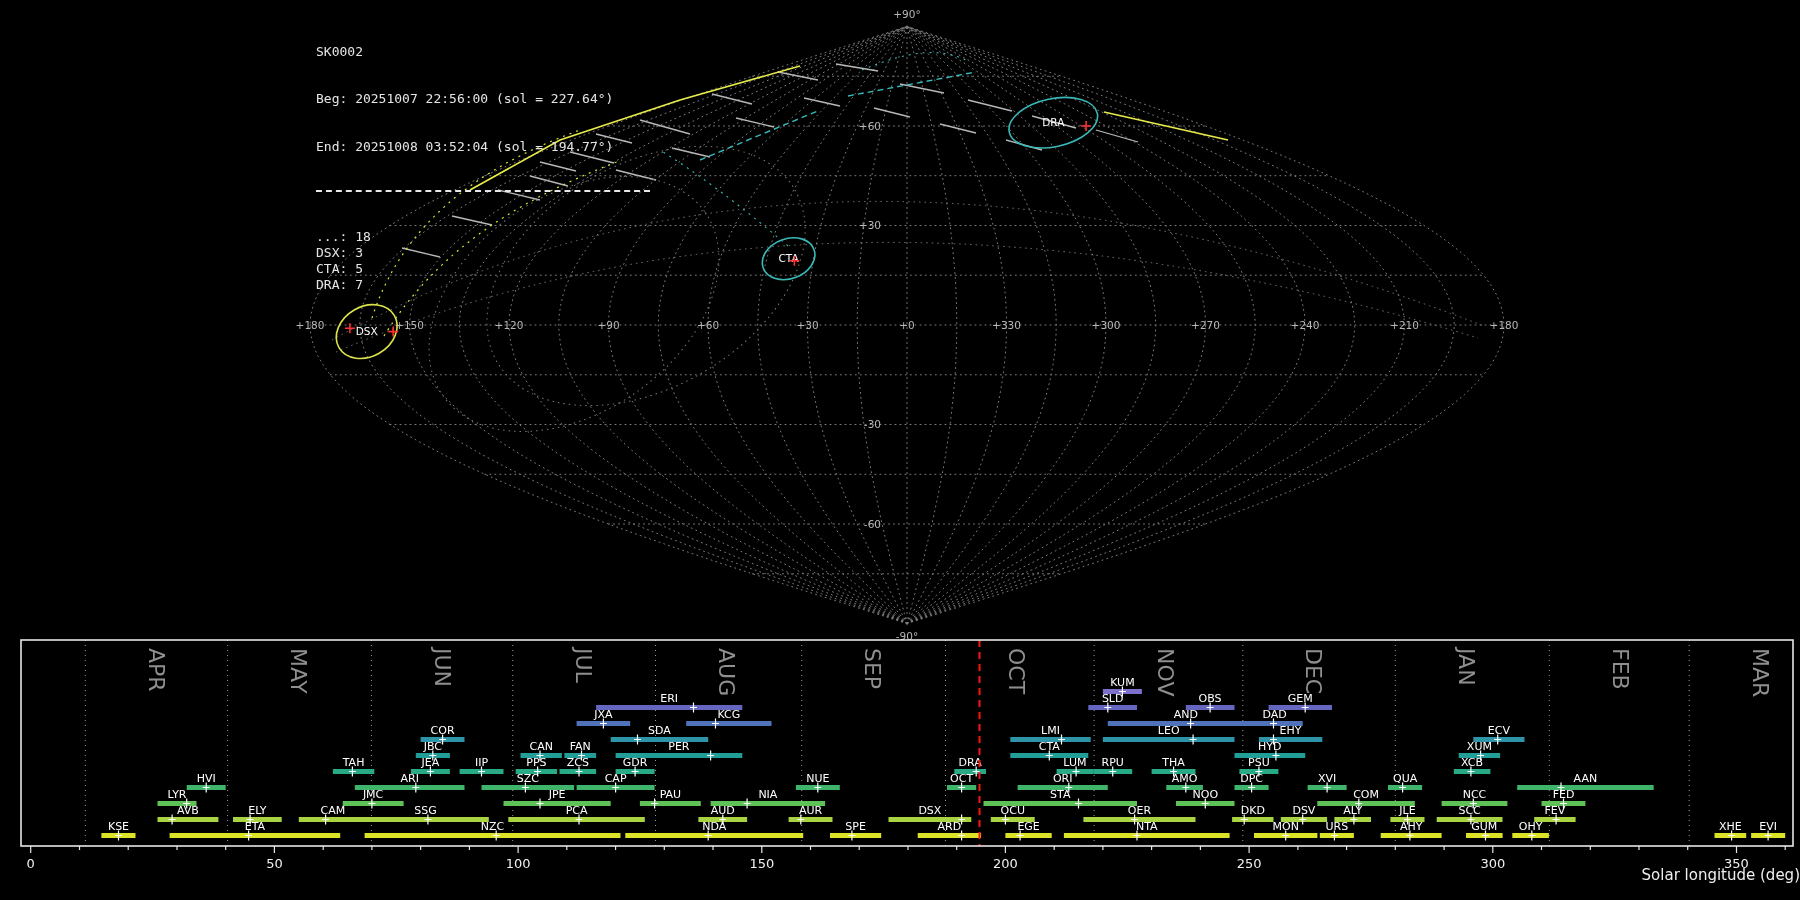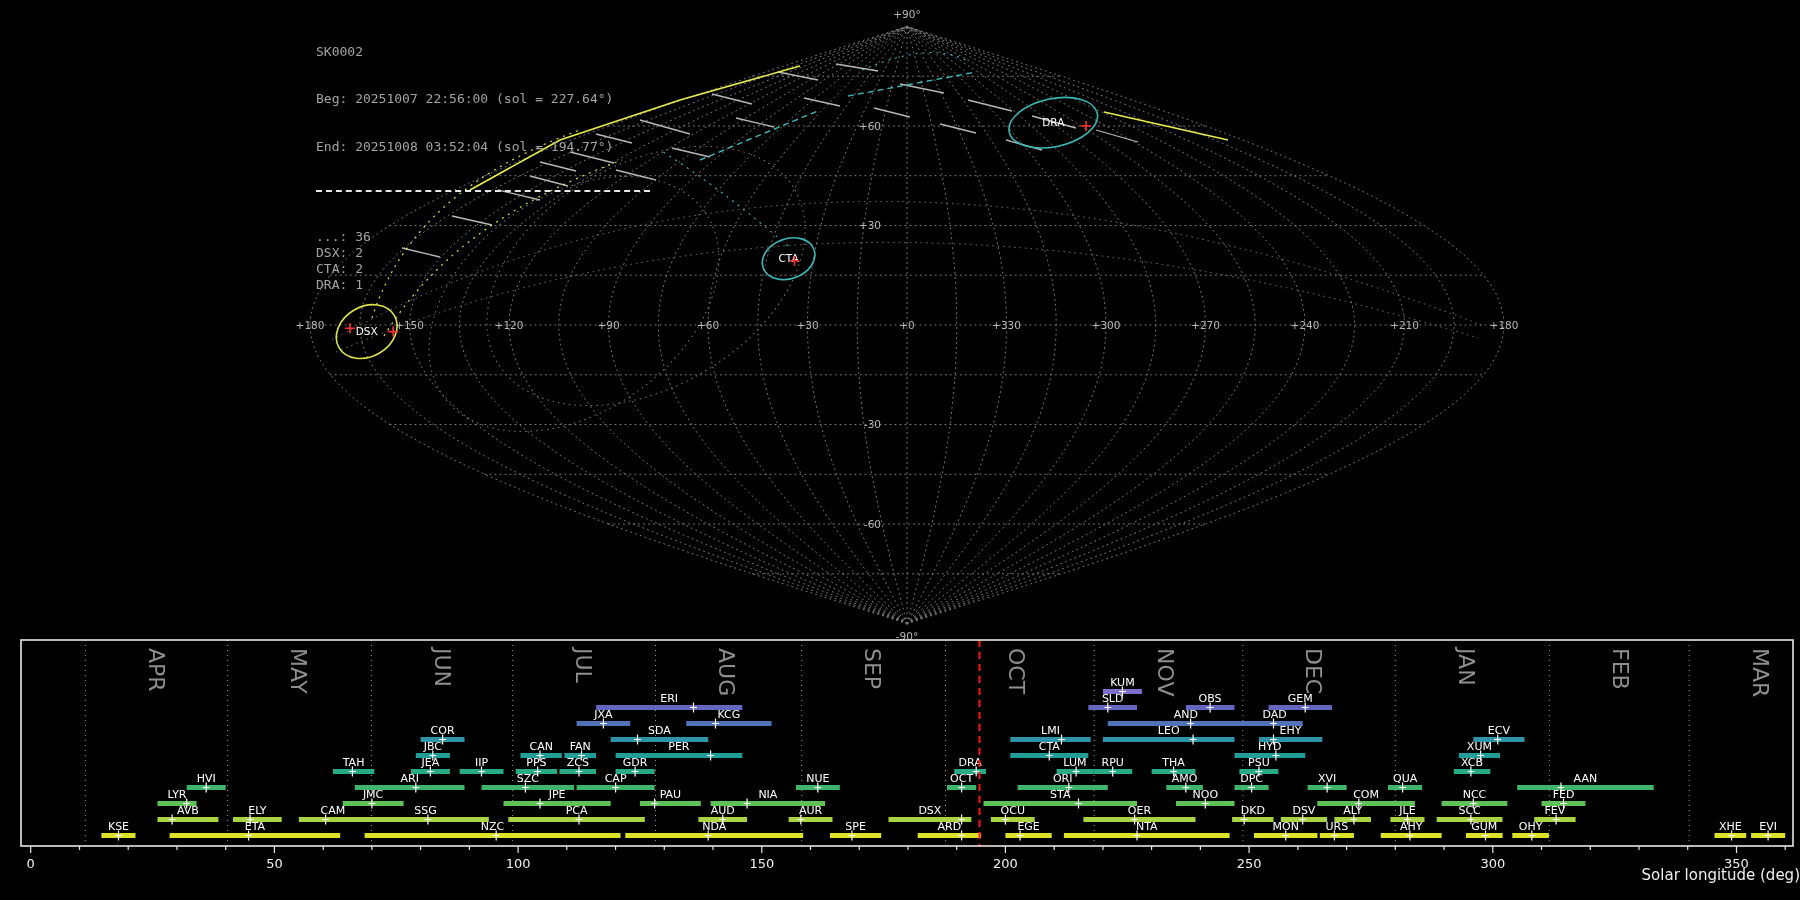--- a/index.html
+++ b/index.html
@@ -1,20 +1,20 @@
 <!DOCTYPE html>
 <html><head>
 <meta charset="utf-8">
 <style>
   *{margin:0;padding:0;box-sizing:border-box}
   html,body{background:#000;}
   body{width:1800px;height:900px;overflow:hidden;}
   .stage{position:relative;width:1800px;height:900px;background:#000;font-family:"DejaVu Sans",sans-serif;}
   #plot{position:absolute;left:0;top:0;}
-  .info{position:absolute;left:316px;top:12px;z-index:2;color:#a3a3a3;
+  .info{position:absolute;left:316px;top:12px;z-index:2;color:#e5e5e5;
         font:13px/1.22 "DejaVu Sans Mono",monospace;white-space:pre;}
   .sep{width:334px;border-bottom:2px dashed #e8e8e8;margin:4px 0 5px;}
   .xlabel{position:absolute;left:14px;width:1786px;top:866px;text-align:right;
           color:#efefef;font:15px "DejaVu Sans",sans-serif;z-index:2;}
 </style>
 </head>
 <body>
 
 <div class="stage">
   <svg id="plot" width="1800" height="900" viewBox="0 0 1800 900">
@@ -473,17 +473,17 @@
           <text x="1736.5" y="868">350</text>
         </g>
       </g>
     </svg>
 
   <div class="info">
     <div>SK0002</div>
     <div>Beg: 20251007 22:56:00 (sol = 227.64°)</div>
     <div>End: 20251008 03:52:04 (sol = 194.77°)</div>
     <div class="sep"></div>
-    <div id="counts"><div>...: 36</div><div>DSX: 2</div><div>CTA: 2</div><div>DRA: 1</div></div>
+    <div id="counts"><div>...: 18</div><div>DSX: 3</div><div>CTA: 5</div><div>DRA: 7</div></div>
   </div>
 
   <div class="xlabel">Solar longitude (deg)</div>
 </div>
 
 </body></html>

